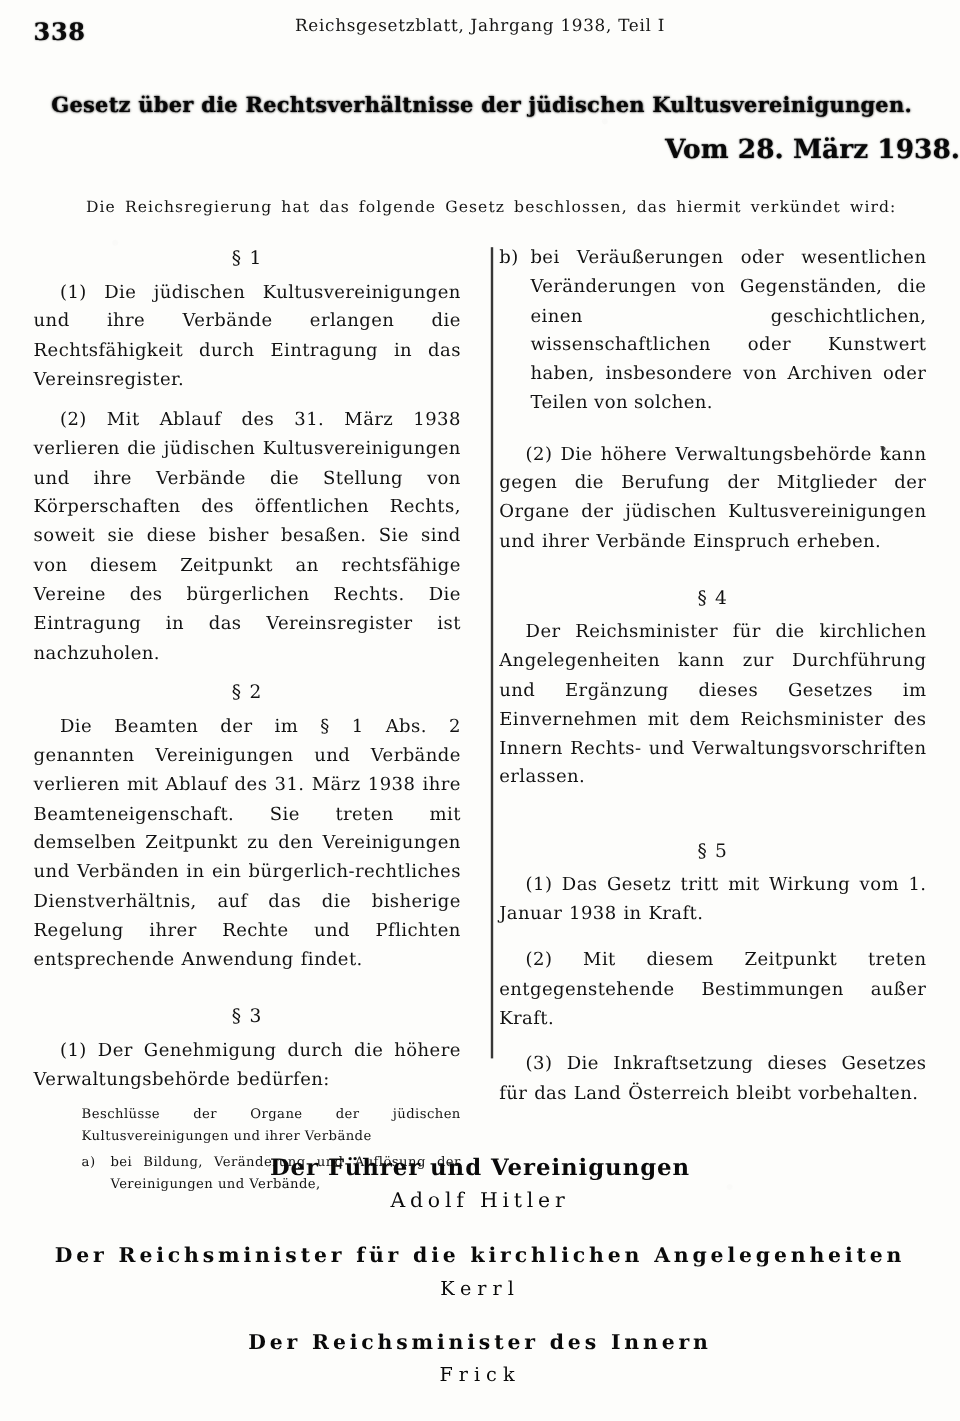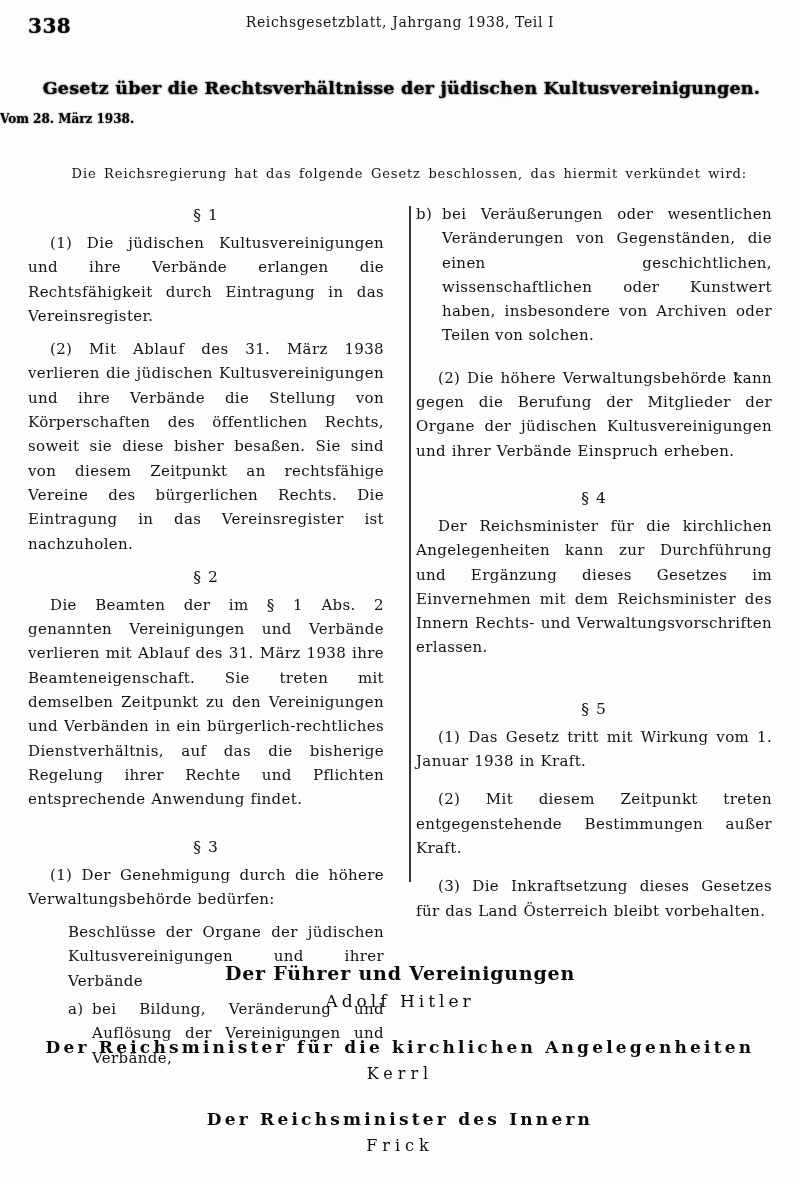--- a/index.html
+++ b/index.html
@@ -69,23 +69,23 @@
     letter-spacing: 0.2px;
     color: #070707;
     text-shadow: 0 0 1.6px rgba(0,0,0,0.9), 0 0 2.6px rgba(0,0,0,0.35);
     filter: blur(0.18px);
   }
   .law-date {
     position: absolute;
     top: 112px;
     left: 0;
     right: 0;
-    text-align: left;
+    text-align: right;
     font-weight: bold;
-    font-size: 12px;
+    font-size: 22px;
     color: #090909;
     text-shadow: 0 0 1.4px rgba(0,0,0,0.85);
     filter: blur(0.14px);
   }
 
   
   .preamble {
     position: absolute;
     top: 166px;
     left: 36px;
@@ -140,21 +140,21 @@
     text-indent: 22px;
     letter-spacing: 0.35px;
     word-spacing: 0.6px;
     hyphens: manual;
   }
 
   
   .subblock {
     margin: 0 0 8px 0;
     padding-left: 40px;
-    font-size: 15px;
+    font-size: 11px;
     line-height: 1.62;
     letter-spacing: 0.35px;
   }
   .subblock .sub-lead {
     text-align: justify;
   }
   .item {
     position: relative;
     padding-left: 24px;
     margin-top: 4px;

